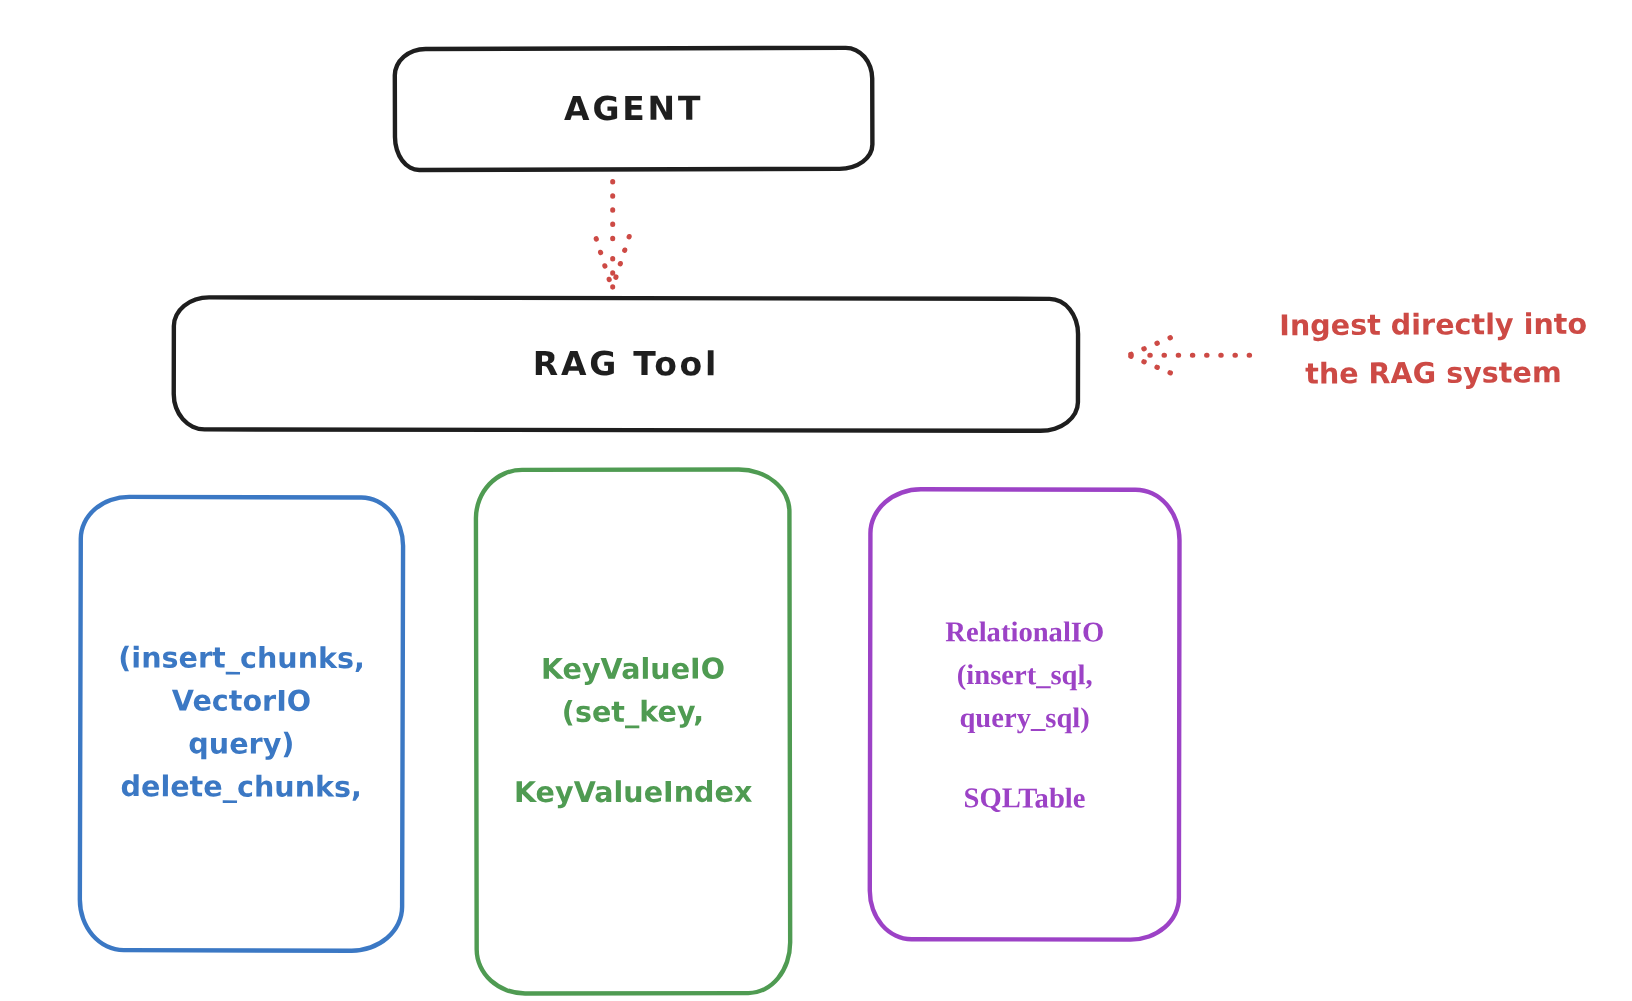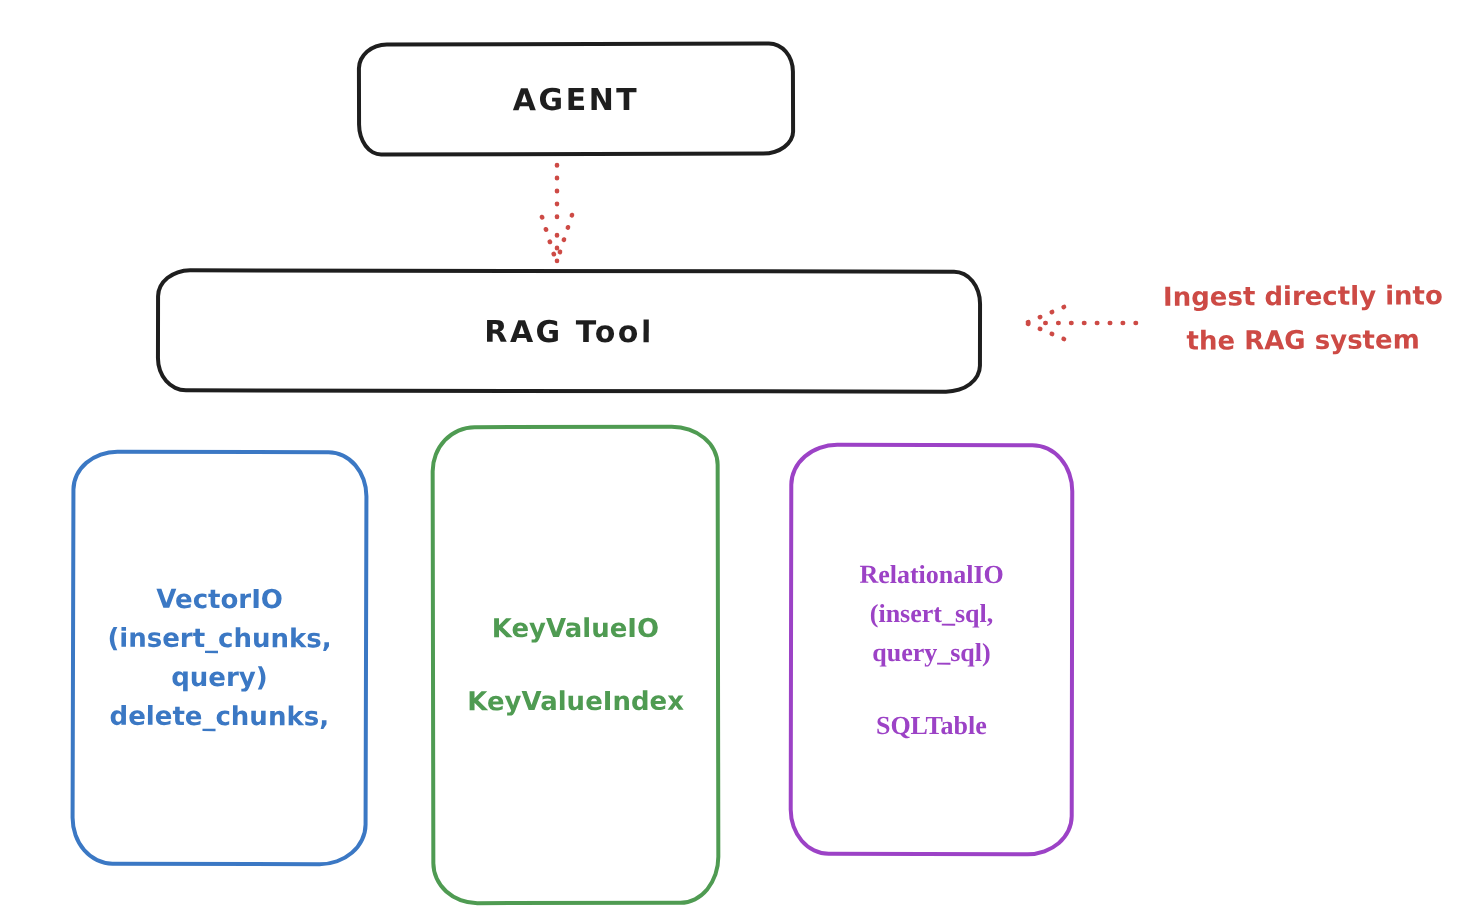--- a/index.html
+++ b/index.html
@@ -124,30 +124,31 @@
     <path class="dot-stroke" d="M46 39 L8 23"></path>
   </svg>
 
   <div class="annotation" style="color: rgb(205, 74, 69);">
     <div>Ingest directly into</div>
     <div>the RAG system</div>
   </div>
 
   <div class="backend backend-vector" style="border-color: rgb(59, 120, 196); color: rgb(59, 120, 196);">
     <div>
+      <div>(insert_chunks,</div>
       <div>VectorIO</div>
-      <div>(insert_chunks,</div>
       <div>query)</div>
       <div>delete_chunks,</div>
     </div>
   </div>
 
   <div class="backend backend-keyvalue" style="border-color: rgb(79, 155, 82); color: rgb(79, 155, 82);">
     <div>
       <div>KeyValueIO</div>
+      <div>(set_key,</div>
     </div>
     <div class="index-label">KeyValueIndex</div>
   </div>
 
   <div class="backend backend-relational" style="border-color: rgb(156, 66, 198); color: rgb(156, 66, 198); font-family: Liberation Serif, serif;">
     <div>
       <div>RelationalIO</div>
       <div>(insert_sql,</div>
       <div>query_sql)</div>
     </div>

